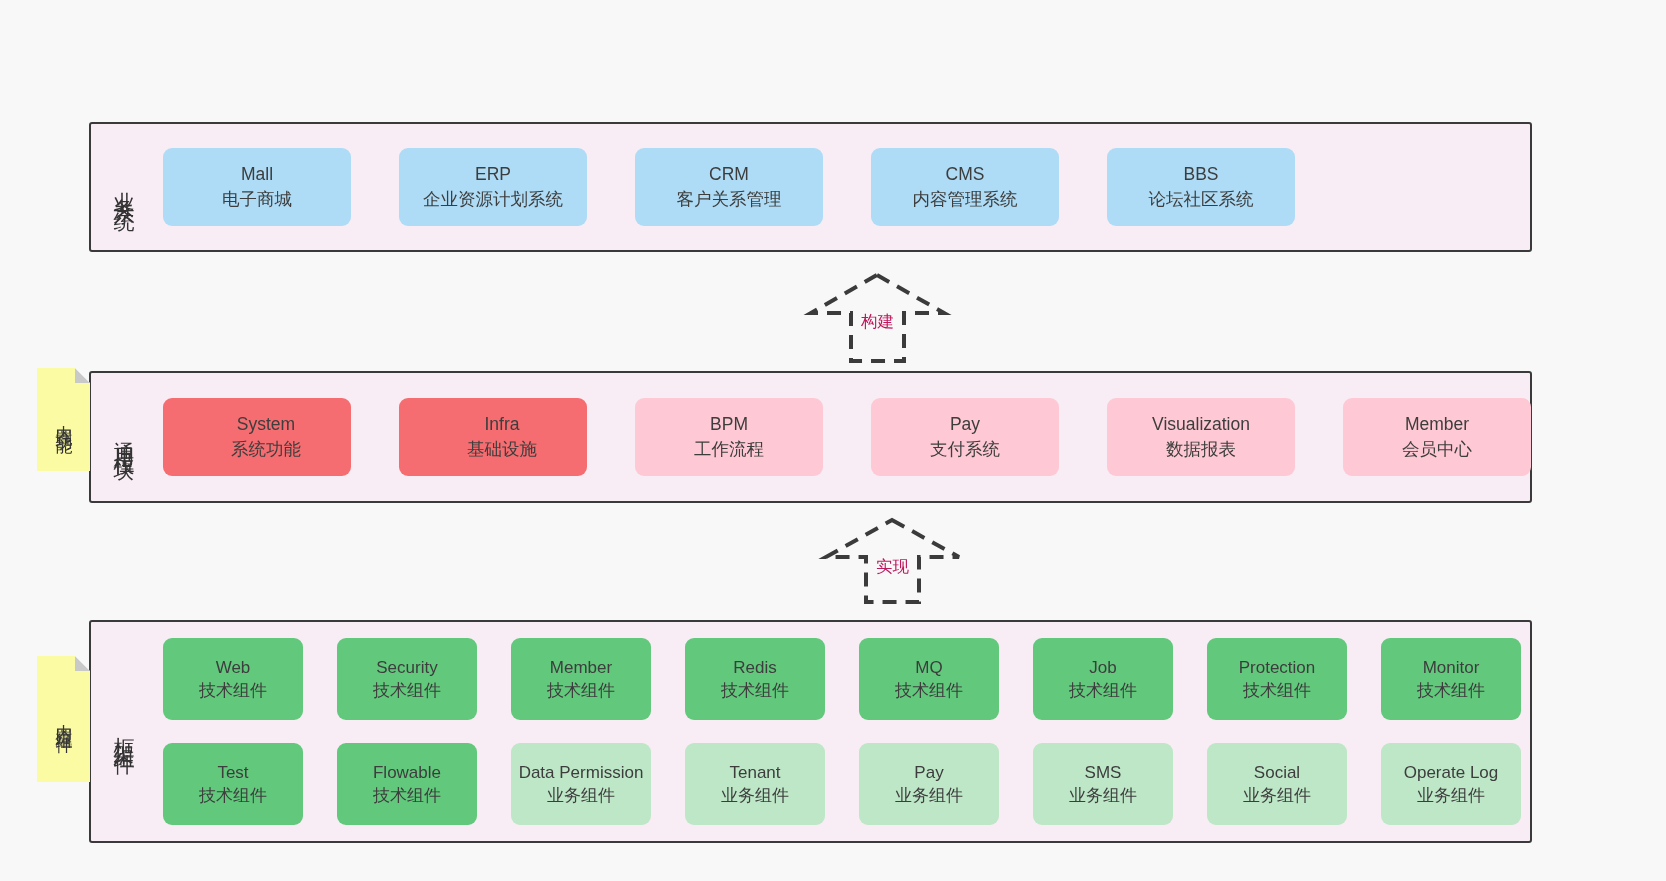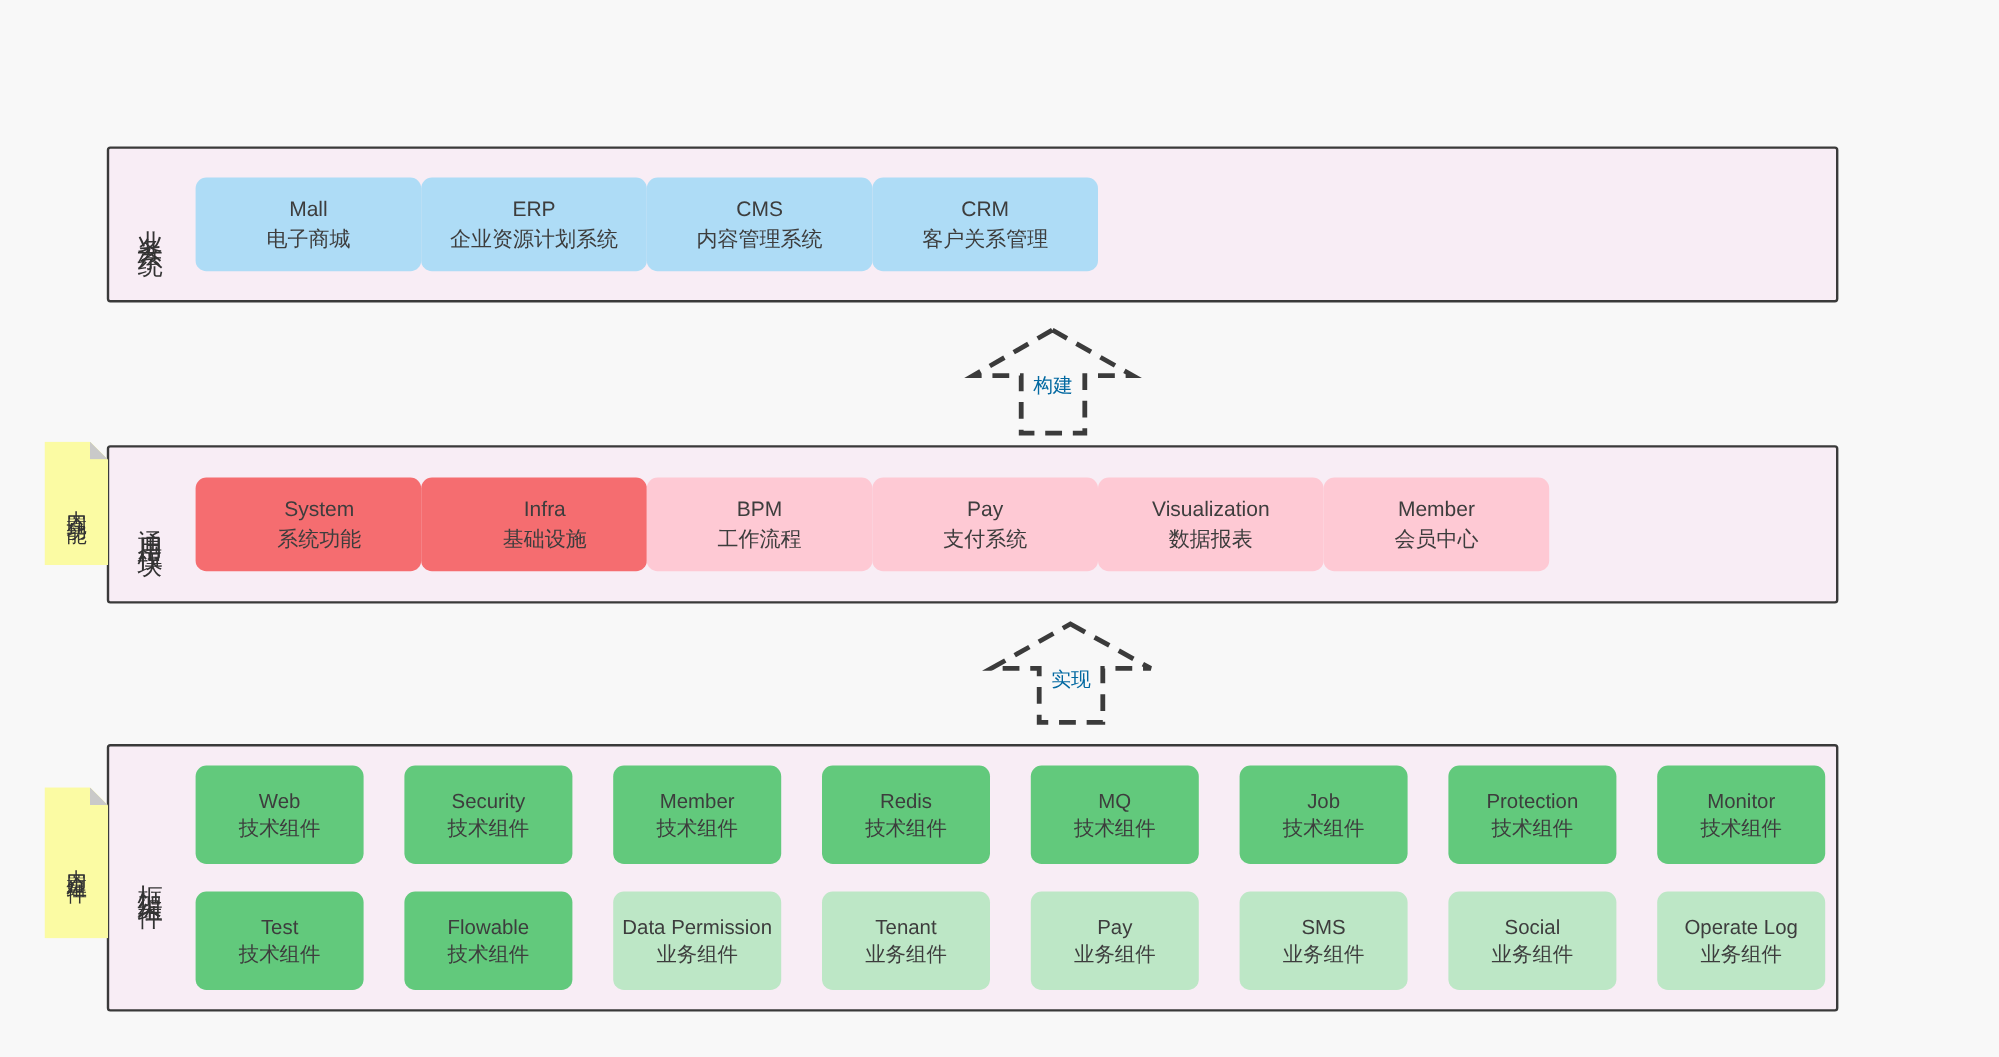--- a/index.html
+++ b/index.html
@@ -43,21 +43,21 @@
     flex: 0 0 auto;
   }
 
   .rows {
     flex: 1;
     display: flex;
     flex-direction: column;
     gap: 23px;
     margin: 0 19px 0 22px;
   }
-  .row { display: flex; }
+  .row { display: flex; gap: 48px; }
   .layer-3 .row { gap: 34px; }
 
   
   .box {
     box-sizing: border-box;
     border-radius: 9px;
     display: flex;
     flex-direction: column;
     align-items: center;
     justify-content: center;
@@ -109,21 +109,21 @@
   .arrow-1 { left: 807px; top: 272px; }
   .arrow-2 { left: 822px; top: 517px; height: 88px; }
   .arrow svg { width: 100%; height: 100%; overflow: visible; display: block; }
   .arrow-label {
     position: absolute;
     left: 50%; top: 50px;
     transform: translate(-50%, -50%);
     background: var(--page-bg, #f8f8f8);
     padding: 1px 3px;
     font-size: 16.5px;
-    color: #0369a1;
+    color: #be185d;
     white-space: nowrap;
   }
 </style>
 </head>
 <body>
 
 <div class="canvas">
 
   <section class="layer layer-1">
     <div class="layer-label">业务系统</div>
@@ -131,26 +131,30 @@
         <div class="row">
           <div class="box box-blue">
             <span class="box-title">Mall</span>
             <span class="box-subtitle">电子商城</span>
           </div>
           <div class="box box-blue">
             <span class="box-title">ERP</span>
             <span class="box-subtitle">企业资源计划系统</span>
           </div>
           <div class="box box-blue">
+            <span class="box-title">CRM</span>
+            <span class="box-subtitle">客户关系管理</span>
+          </div>
+          <div class="box box-blue">
             <span class="box-title">CMS</span>
             <span class="box-subtitle">内容管理系统</span>
           </div>
           <div class="box box-blue">
-            <span class="box-title">CRM</span>
-            <span class="box-subtitle">客户关系管理</span>
+            <span class="box-title">BBS</span>
+            <span class="box-subtitle">论坛社区系统</span>
           </div>
         </div>
       </div>
   </section>
 
   <div class="arrow arrow-1">
     <svg viewBox="0 0 141 92" preserveAspectRatio="none">
       <path d="M70 3 L137 41 L97 41 L97 89 L44 89 L44 41 L4 41 Z" fill="none" stroke="#3b3b3b" stroke-width="4" stroke-dasharray="14 9"></path>
     </svg>
     <span class="arrow-label">构建</span>

